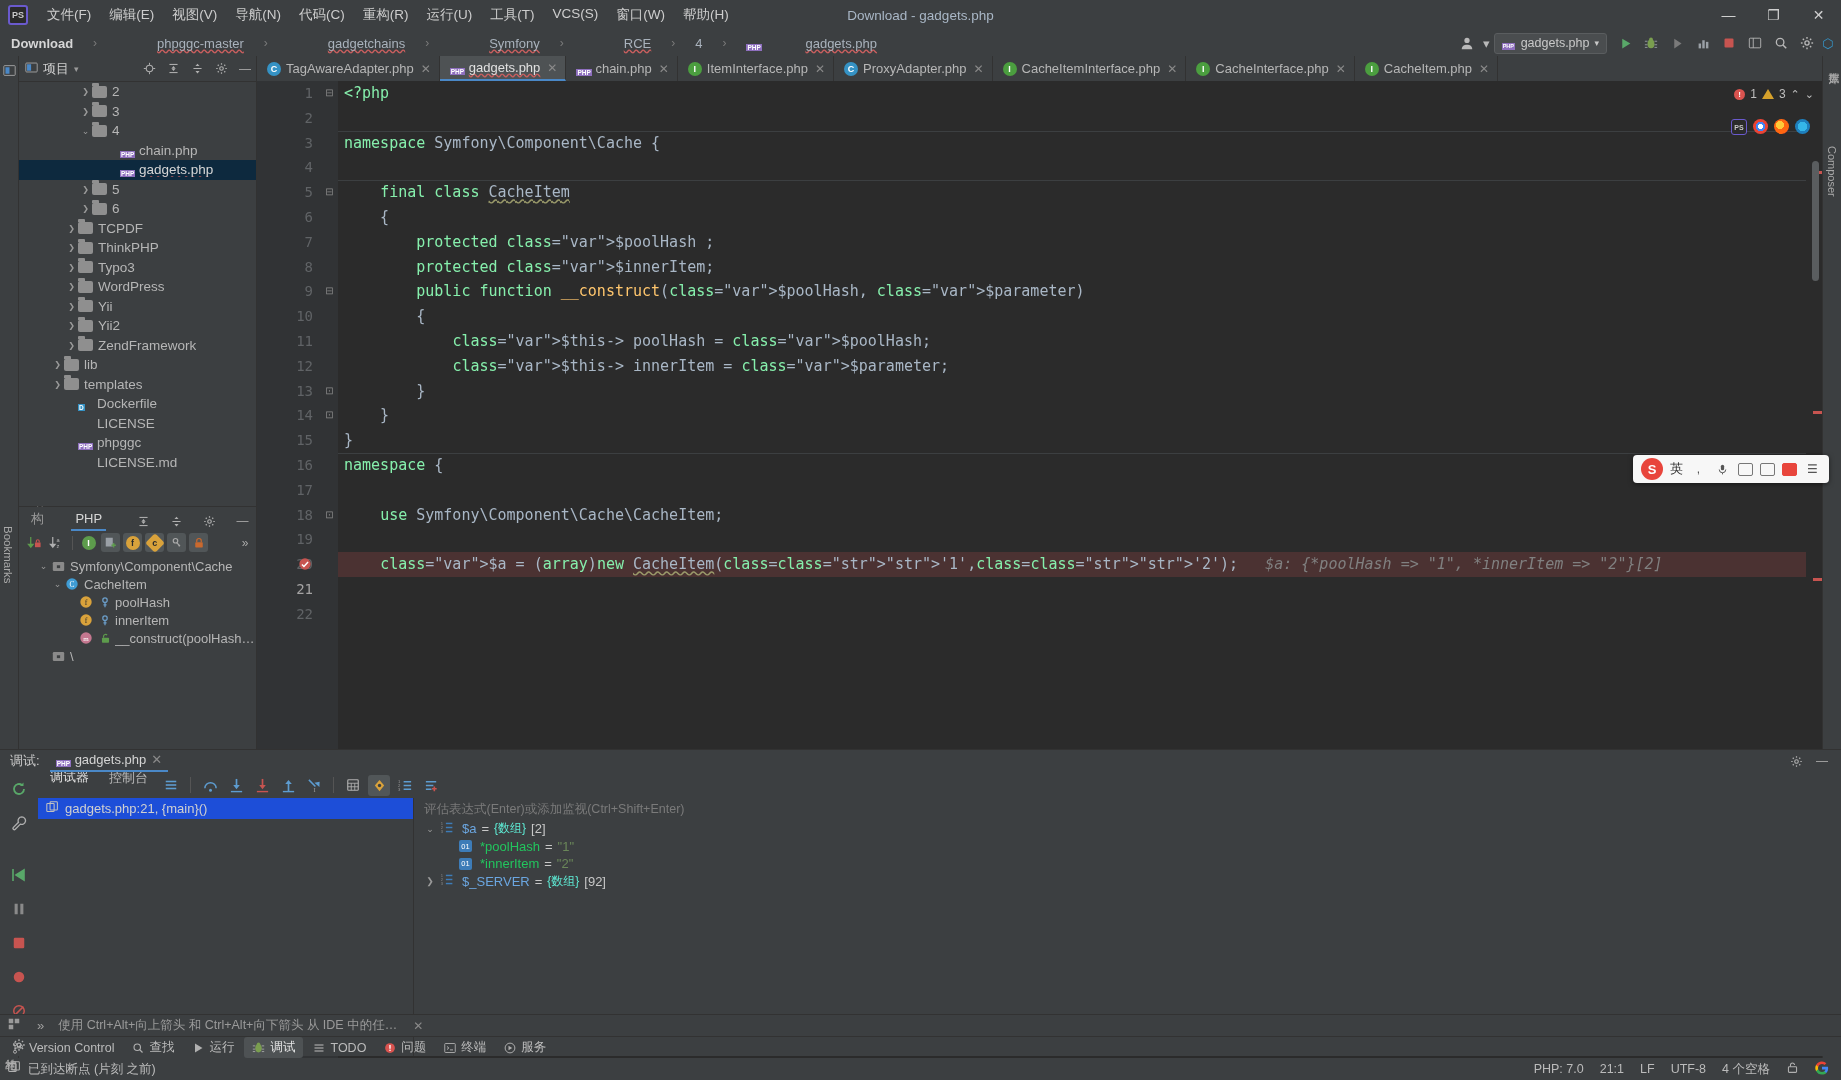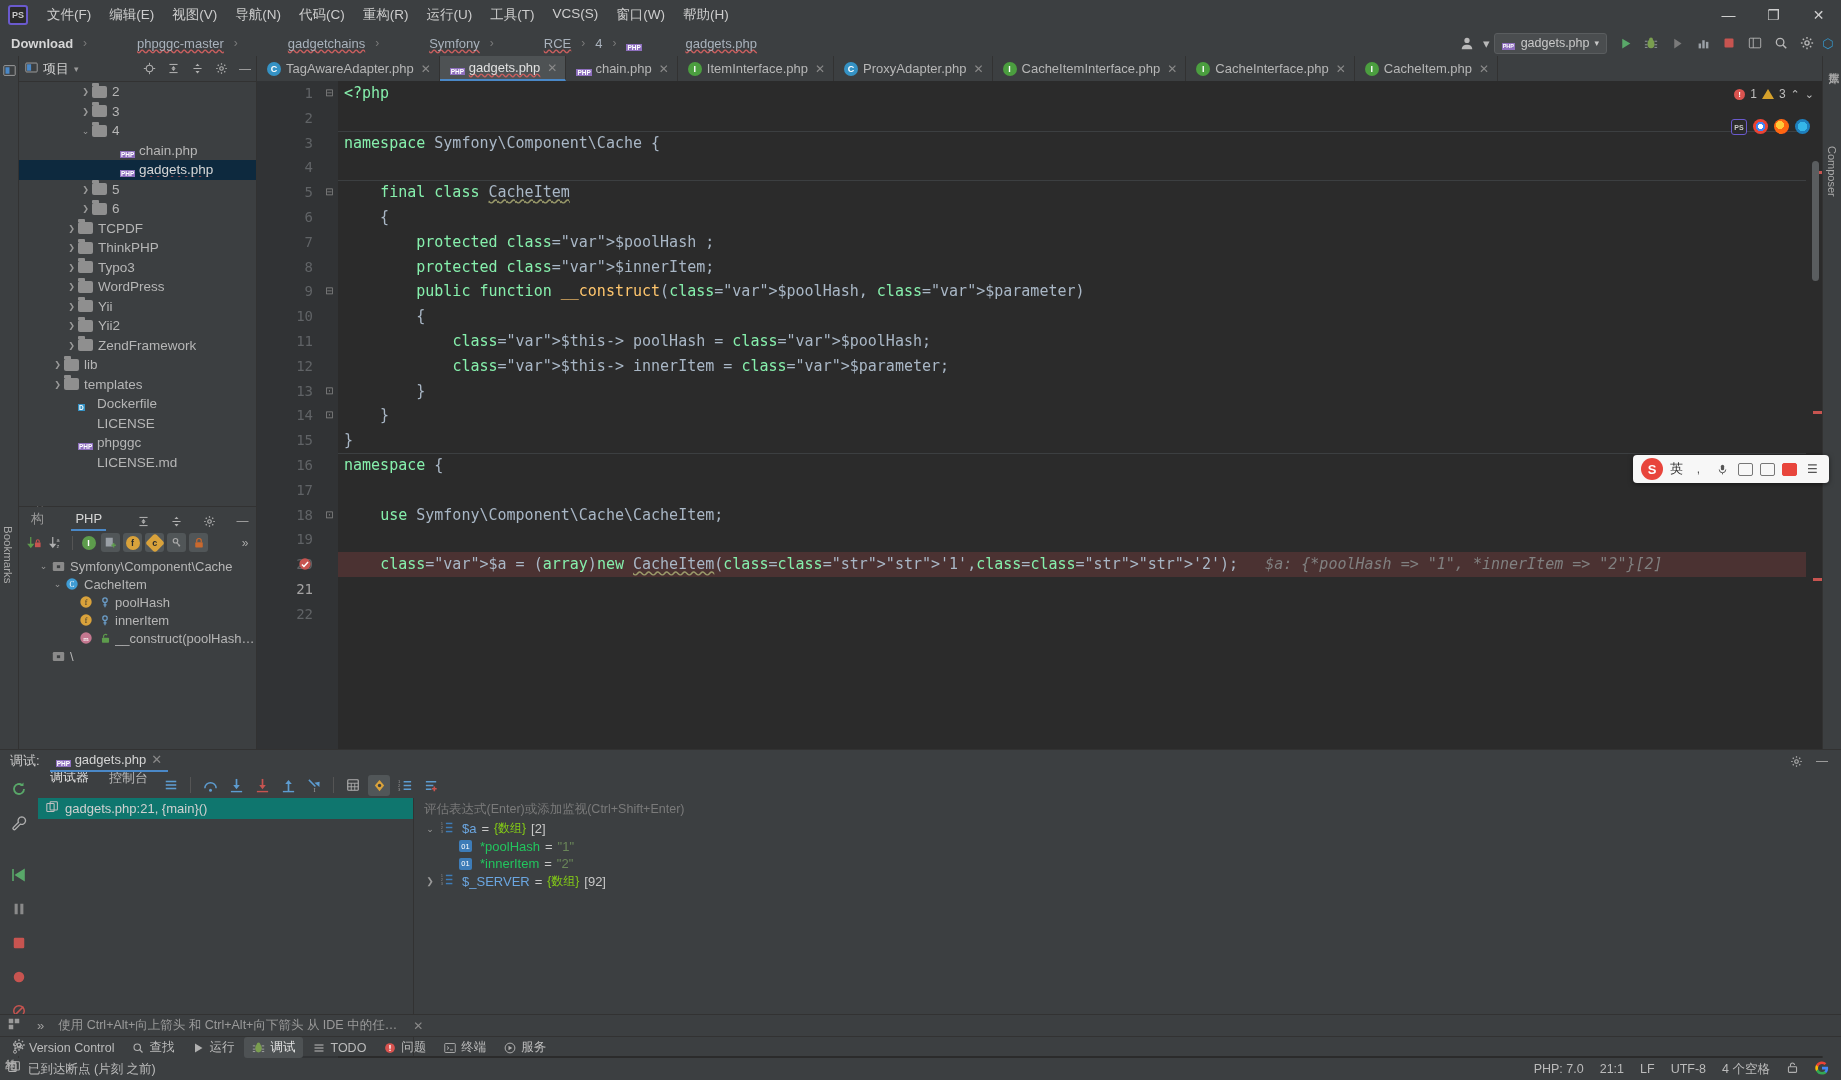--- a/index.html
+++ b/index.html
@@ -16,21 +16,21 @@
   #titlebar { height:30px; background:#3c3f41; display:flex; align-items:center; position:relative; border-bottom:0px; }
   #ps-logo { width:20px; height:20px; margin:0 10px 0 8px; border:2px solid #6a5acd; border-radius:3px; background:#2b2b2b;
              display:flex; align-items:center; justify-content:center; font-size:9px; color:#c9c9c9; font-weight:bold; }
   .menu-item { padding:4px 9px; font-size:13.5px; color:#cdcdcd; cursor:default; white-space:nowrap;}
   #win-title { position:absolute; left:0; right:0; text-align:center; font-size:13.5px; color:#a9b7c6; pointer-events:none;}
   #win-ctrls { margin-left:auto; display:flex; }
   .wb { width:45px; height:30px; display:flex; align-items:center; justify-content:center; color:#cfcfcf; font-size:14px;}
 
   
   #navbar { height:26px; background:#3c3f41; display:flex; align-items:center; padding-left:8px; position:relative; }
-  #crumbs { display:flex; align-items:center; gap:4px; }
+  #crumbs { display:flex; align-items:center; gap:14px; }
   .crumb { font-size:13px; color:#a9b2bc; padding:1px 3px; display:flex; align-items:center; gap:4px;}
   .crumb.bold { font-weight:bold; color:#d6d6d6; }
   .crumb-sep { color:#7a7a7a; font-size:12px; padding:0 3px;}
   .crumb .wavy { text-decoration: underline wavy #cc5f5f; text-decoration-skip-ink:none;margin-left:40px; }
   #navbar-right { margin-left:auto; display:flex; align-items:center; gap:2px; padding-right:6px;}
   .tb-btn { width:24px; height:22px; display:flex; align-items:center; justify-content:center; border-radius:3px; color:#b9b9b9;}
   #runcfg { display:flex; align-items:center; gap:5px; background:#4a4d4f; border:1px solid #5a5d5f;
             border-radius:3px; padding:2px 7px; height:21px; font-size:12.5px; color:#c9c9c9; margin-right:4px;}
 
   
@@ -119,29 +119,29 @@
   .dv { width:24px;height:22px;display:flex;align-items:center;justify-content:center;font-size:14px;}
   #dbg-content { flex:1; display:flex; flex-direction:column; min-width:0;}
   #dbg-toolbar { height:26px; display:flex; align-items:center; gap:4px; padding-left:4px; background:#3c3f41;}
   .dtab { font-size:13px; color:#b9b9b9; padding:3px 8px 17px;}
   .dtab.active { color:#e0e0e0; border-bottom:2px solid #4a88c7;}
   .dtb { width:22px;height:21px;display:flex;align-items:center;justify-content:center;font-size:13px;color:#b4b4b4;border-radius:3px;}
   .dtb.on { background:#515658; }
   .dsep { width:1px; height:16px; background:#555; margin:0 4px;}
   #dbg-split { flex:1; display:flex; min-height:0;}
   #frames { width:376px; background:#3c3f41; border-right:1px solid #323232;}
-  .frame-row { height:21px; display:flex; align-items:center; gap:6px; padding-left:8px; background:#0f766e; color:#d0d0d0; font-size:13px;}
+  .frame-row { height:21px; display:flex; align-items:center; gap:6px; padding-left:8px; background:#1d4ed8; color:#d0d0d0; font-size:13px;}
   #vars { flex:1; background:#3c3f41; position:relative;}
   #watchbar { height:22px; display:flex; align-items:center; padding-left:10px; color:#7a7a7a; font-size:12.5px;}
   .vrow { height:17.5px; display:flex; align-items:center; gap:5px; font-size:13px; color:#c8c8c8;}
   .varr { width:12px; text-align:center; color:#9a9a9a; font-size:9px;}
   .numico { width:13px;height:12px;background:#3d7cb8;border-radius:2px;display:flex;align-items:center;justify-content:center;color:#fff;font-size:7.5px;}
   .vname { color:#22c55e; }
   .vname.blue { color:#6ba6e0; }
-  .vtype { color:#84cc16; font-size:12px;}
+  .vtype { color:#5eead4; font-size:12px;}
   .vstr { color:#6a8759; }
 
   
   #imebar { position:absolute; right:10px; top:3px; height:28px; background:#f7f7f7; border-radius:4px; display:flex;
             align-items:center; gap:7px; padding:0 8px; box-shadow:0 1px 5px rgba(0,0,0,.5);}
   .ime-s { width:22px;height:22px;border-radius:50%;background:#e8453c;color:#fff;display:flex;align-items:center;justify-content:center;font-weight:bold;font-size:13px;}
   .ime-i { font-size:12px; color:#555; display:flex; align-items:center; justify-content:center; width:17px; height:17px;}
   .ime-sq { width:15px;height:13px;border:1.5px solid #777;border-radius:2px;}
   .ime-sq.red { background:#e8453c; border-color:#e8453c;}
 
@@ -168,20 +168,21 @@
     <div class="menu-item">视图(V)</div>
     <div class="menu-item">导航(N)</div>
     <div class="menu-item">代码(C)</div>
     <div class="menu-item">重构(R)</div>
     <div class="menu-item">运行(U)</div>
     <div class="menu-item">工具(T)</div>
     <div class="menu-item">VCS(S)</div>
     <div class="menu-item">窗口(W)</div>
     <div class="menu-item">帮助(H)</div>
   </div>
+  <div id="win-title">Download - gadgets.php</div>
   <div id="win-ctrls">
     <div class="wb">—</div>
     <div class="wb">❐</div>
     <div class="wb close">✕</div>
   </div>
 </div>
 
 <div id="navbar">
   <div id="crumbs">
     <span class="crumb bold">Download</span>

